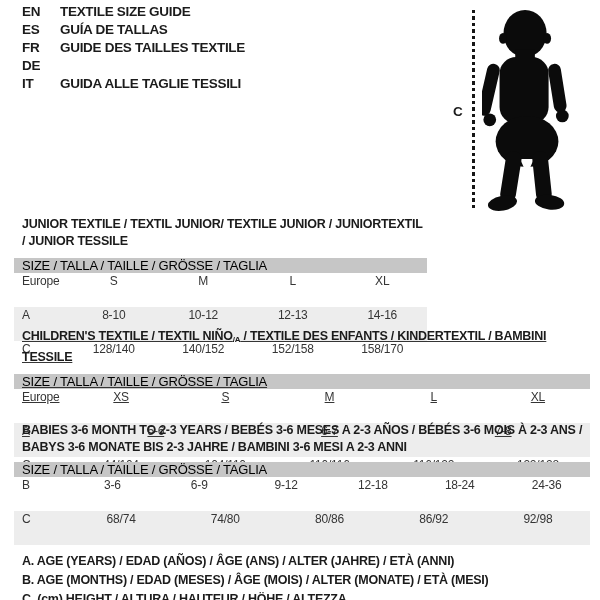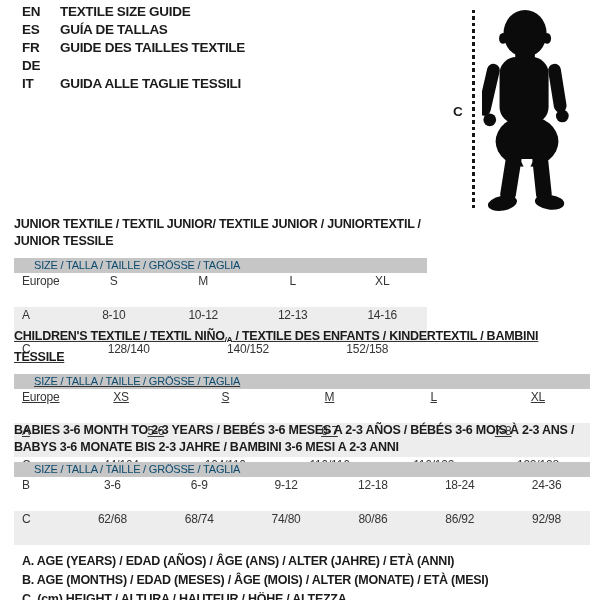--- a/index.html
+++ b/index.html
@@ -27,26 +27,26 @@
   .measure-line{position:absolute;left:472px;top:10px;width:2.5px;height:199px;
     background:repeating-linear-gradient(180deg,#161616 0 3.5px,transparent 3.5px 6.5px);}
   .measure-label{position:absolute;left:453px;top:104px;font-weight:bold;
     font-size:13.5px;color:var(--title);}
 
   
   .sec{position:absolute;left:14px;}
   .sec-0{top:216px;width:413px;}
   .sec-1{top:328px;width:576px;text-decoration:underline;}
   .sec-2{top:422px;width:576px;}
-  .sec-title{margin:0 0 9px 0;font-weight:bold;font-size:12.5px;line-height:16.5px;
+  .sec-title{margin:0 0 9px 8px;font-weight:bold;font-size:12.5px;line-height:16.5px;
     letter-spacing:-0.25px;color:var(--title);}
   .sec-2 .sec-title{margin-bottom:7px;}
   .sec-title .sub{font-size:8px;vertical-align:-2px;}
   .size-bar{height:15px;line-height:15px;background:var(--bar-bg);
-    padding-left:20px;font-size:11px;letter-spacing:-0.2px;color:#0c4a6e;}
+    padding-left:8px;font-size:13px;letter-spacing:-0.2px;color:#000000;}
   .trow{display:flex;height:34px;line-height:17px;font-size:12px;letter-spacing:-0.2px;}
   .trow.shaded{background:var(--shade-bg);}
   .tlabel{flex:0 0 55px;width:55px;padding-left:8px;box-sizing:border-box;}
   .tcell{flex:1;text-align:center;}
 
   
   .footnotes{position:absolute;left:22px;top:552px;font-weight:bold;font-size:12.5px;
     line-height:19px;letter-spacing:-0.25px;color:var(--title);}
 </style>
 </head>
@@ -117,20 +117,21 @@
         <span class="tcell">8-10</span>
         <span class="tcell">10-12</span>
         <span class="tcell">12-13</span>
         <span class="tcell">14-16</span>
       </div>
       <div class="trow">
         <span class="tlabel">C</span>
         <span class="tcell">128/140</span>
         <span class="tcell">140/152</span>
         <span class="tcell">152/158</span>
+        <span class="tcell">158/170</span>
       </div>
     </div>
   <div class="sec sec-1">
       <div class="sec-title">
         <div><span>CHILDREN'S TEXTILE / TEXTIL NIÑO</span><span class="sub">/A</span><span> / TEXTILE DES ENFANTS / KINDERTEXTIL / BAMBINI TESSILE</span></div>
       </div>
       <div class="size-bar">SIZE / TALLA / TAILLE / GRÖSSE / TAGLIA</div>
       <div class="trow">
         <span class="tlabel">Europe</span>
         <span class="tcell">XS</span>
@@ -164,21 +165,20 @@
         <span class="tlabel">B</span>
         <span class="tcell">3-6</span>
         <span class="tcell">6-9</span>
         <span class="tcell">9-12</span>
         <span class="tcell">12-18</span>
         <span class="tcell">18-24</span>
         <span class="tcell">24-36</span>
       </div>
       <div class="trow shaded">
         <span class="tlabel">C</span>
-        <span class="tcell">62/68</span>
         <span class="tcell">68/74</span>
         <span class="tcell">74/80</span>
         <span class="tcell">80/86</span>
         <span class="tcell">86/92</span>
         <span class="tcell">92/98</span>
       </div>
     </div>
 
   <div class="footnotes">
       <div class="fline">A. AGE (YEARS) / EDAD (AÑOS) / ÂGE (ANS) / ALTER (JAHRE) / ETÀ (ANNI)</div>

